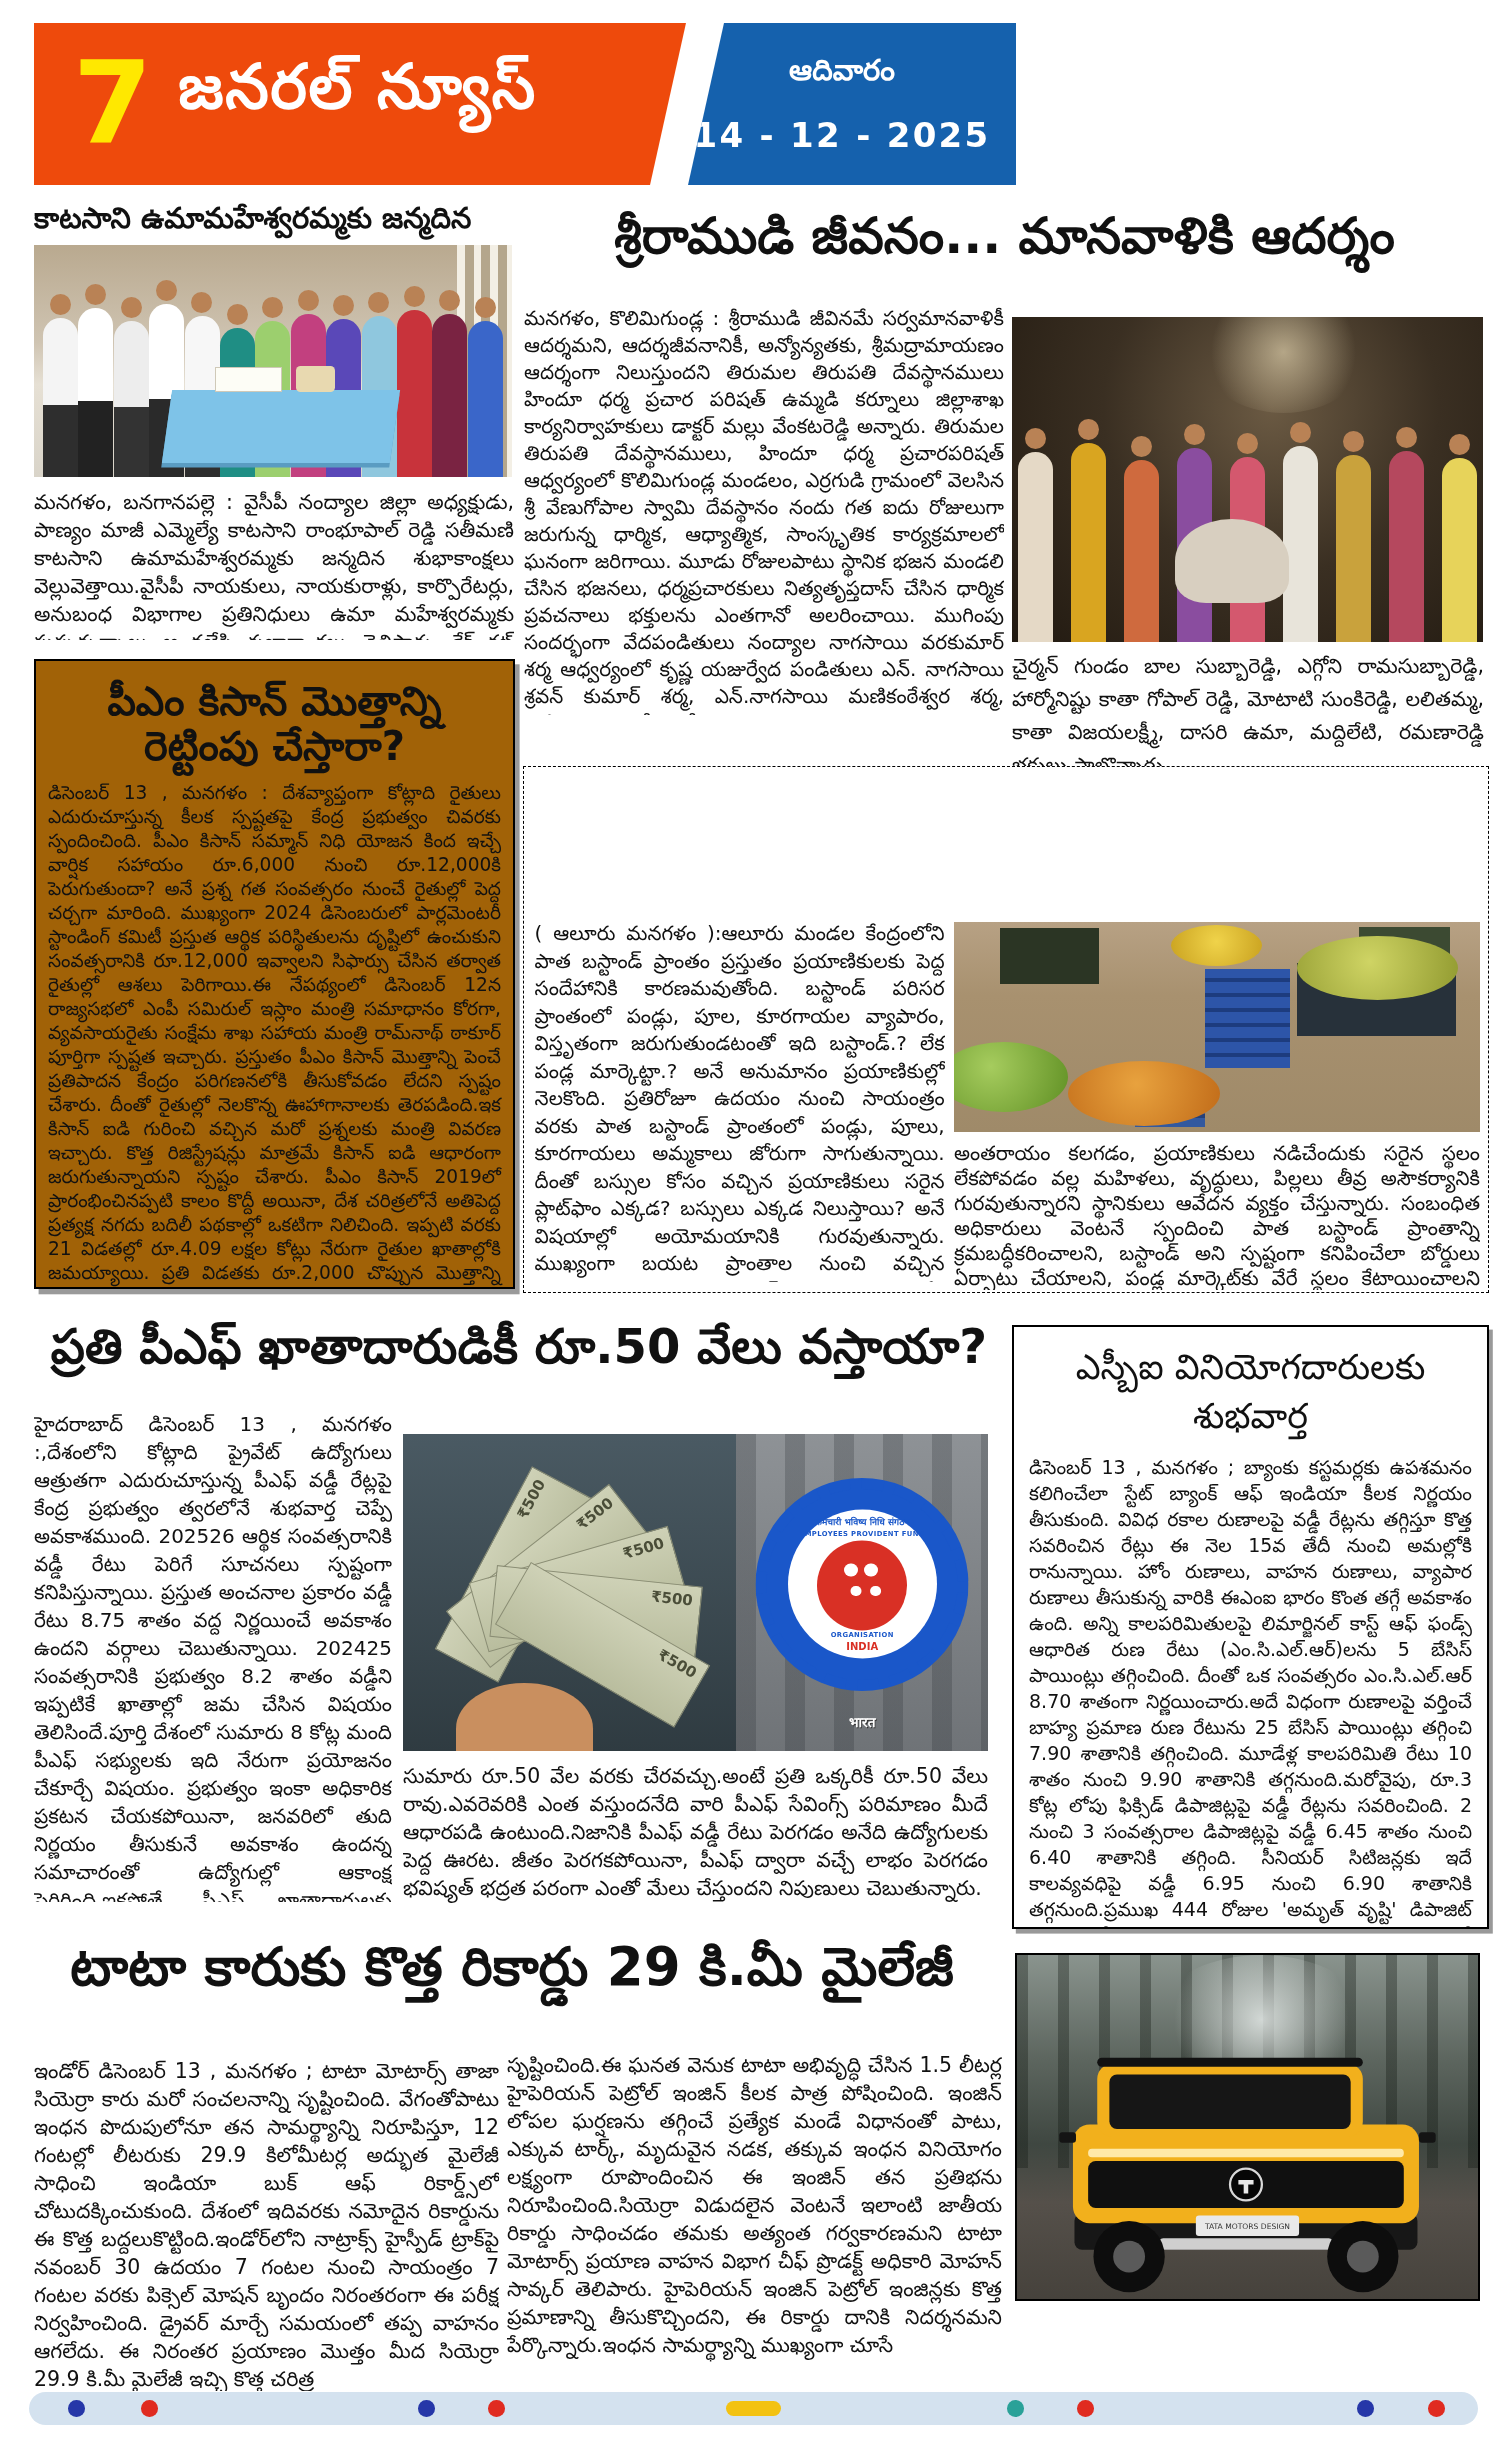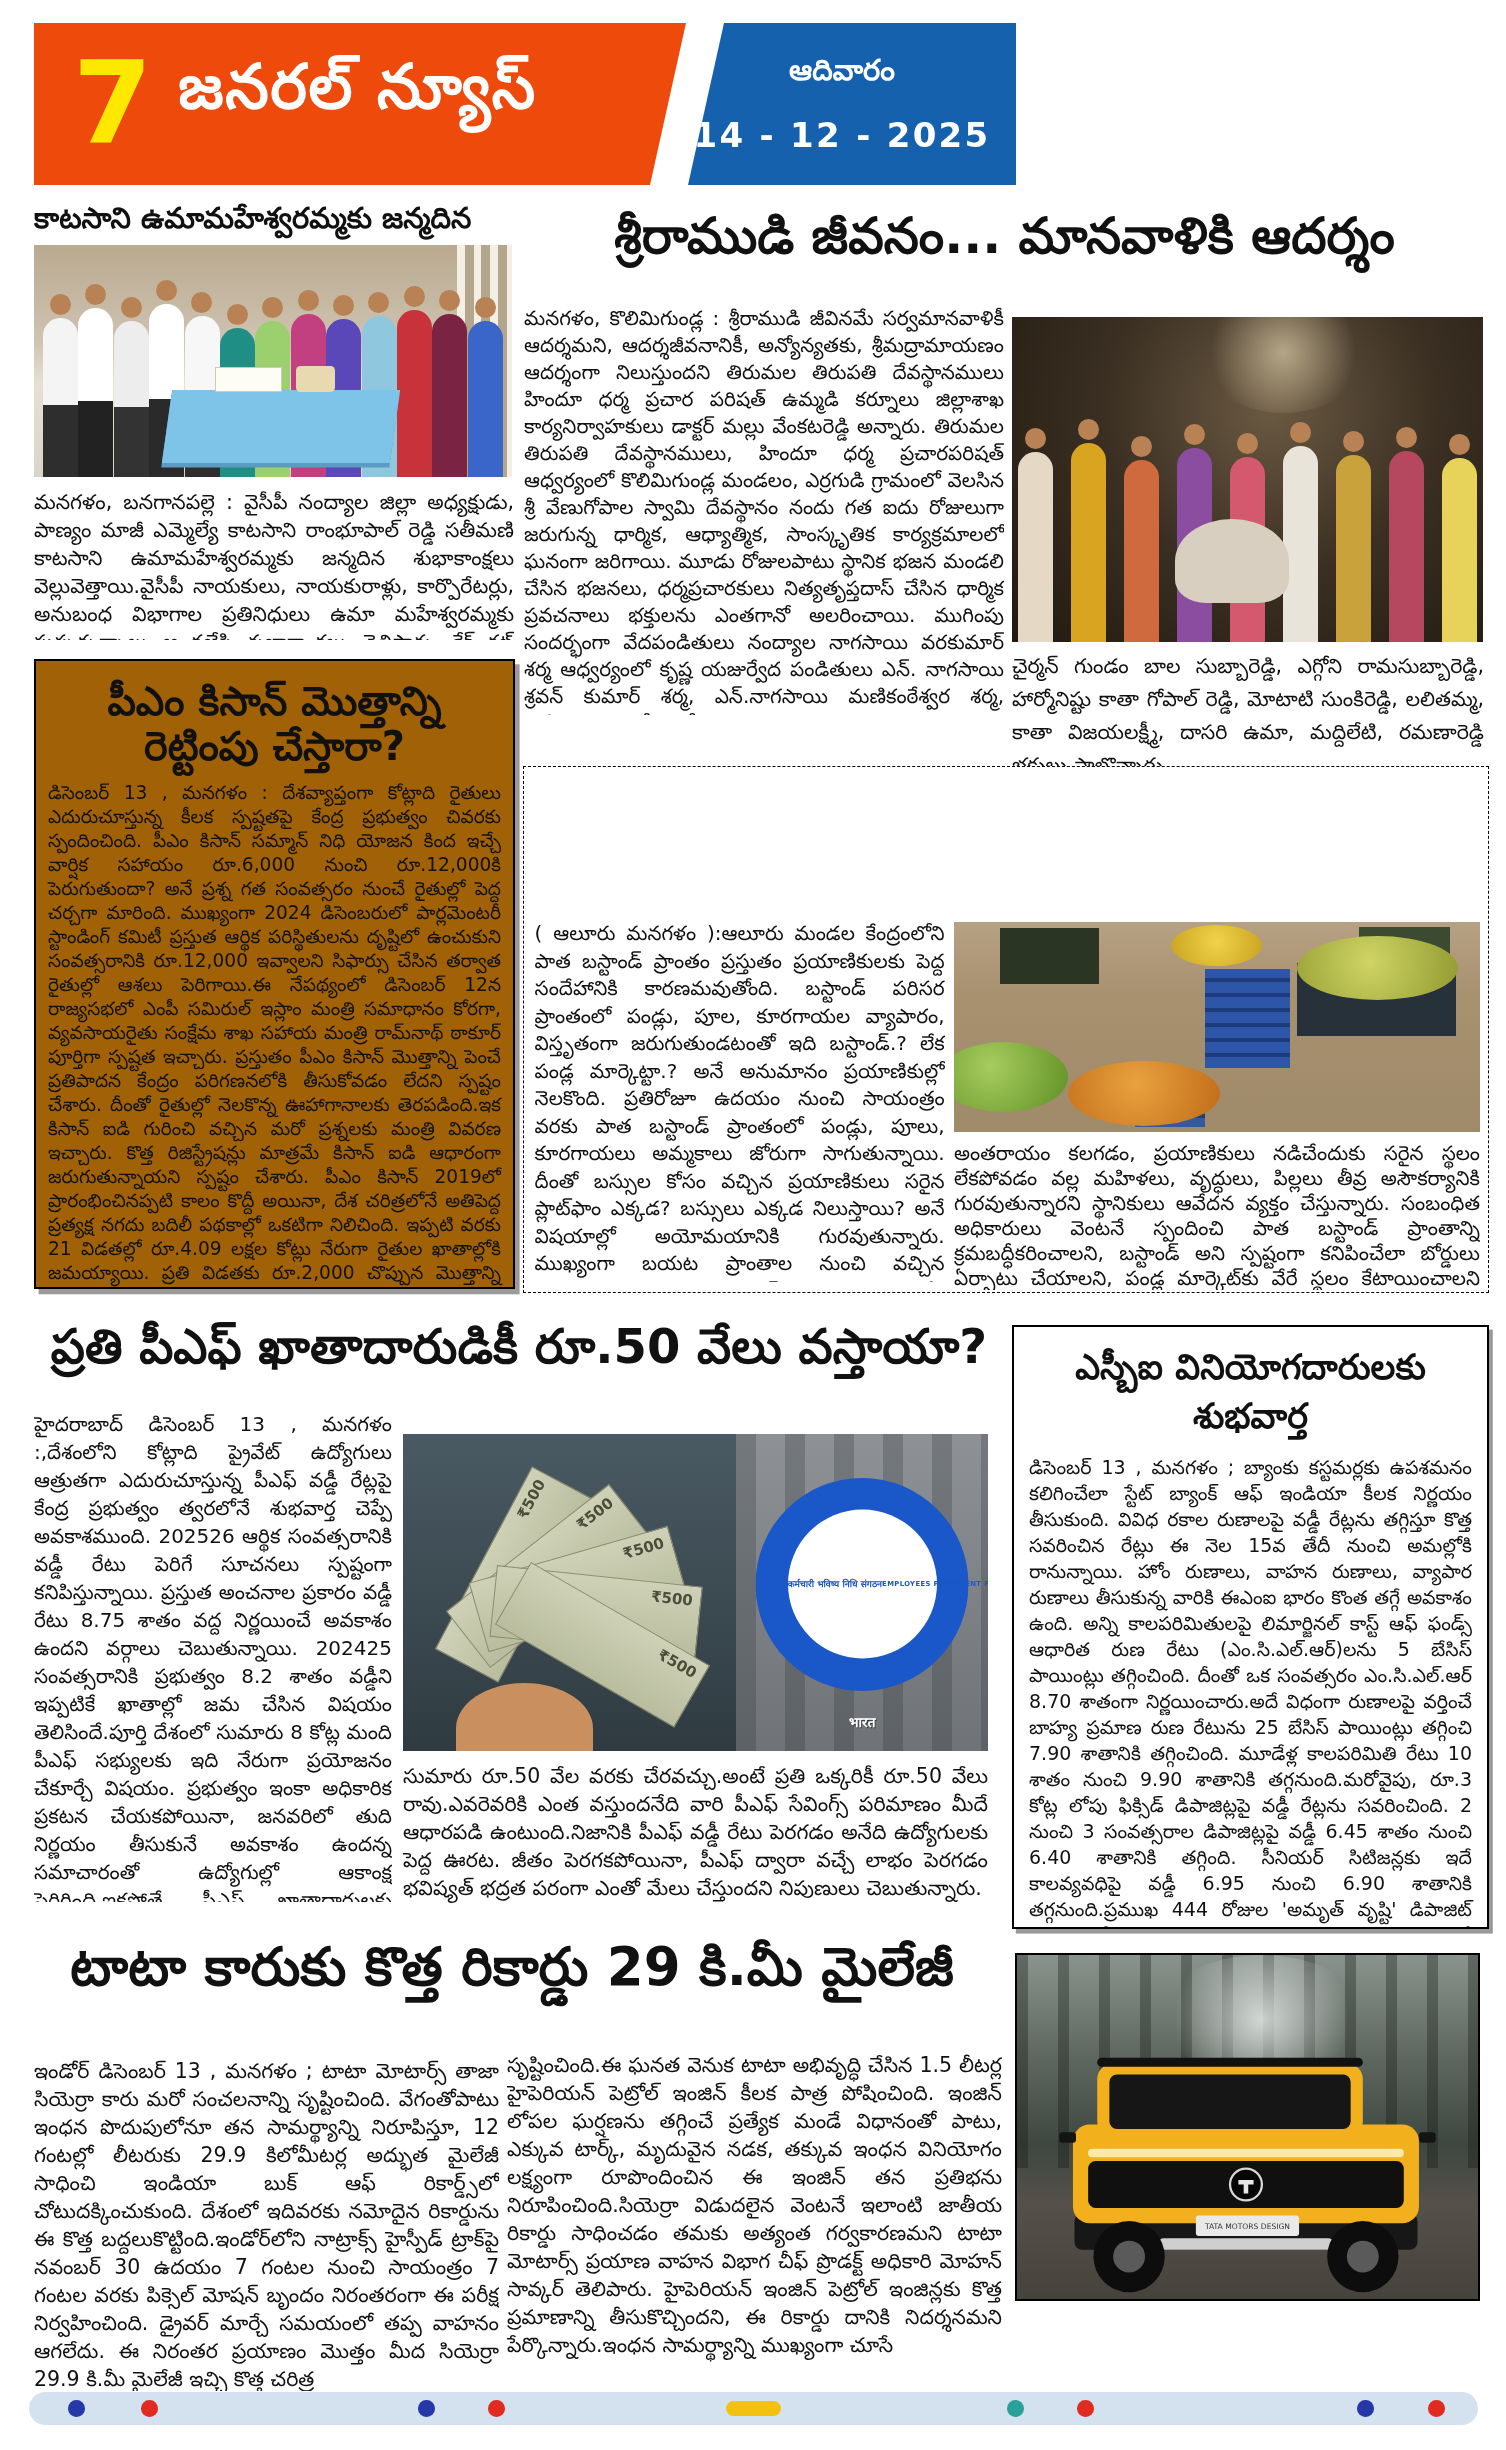--- a/index.html
+++ b/index.html
@@ -67,32 +67,32 @@
   .pf-photo{left:403px;top:1434px;width:585px;height:317px;overflow:hidden;display:flex;}
   .pf-money{position:relative;width:57%;height:100%;background:linear-gradient(180deg,#4a5a63,#2f3b41);overflow:hidden;}
   .note{position:absolute;width:205px;height:70px;background:linear-gradient(#ced1b6,#b9bd9e);border:0.8px solid #8a8d74;transform-origin:20% 90%;}
   .note span{position:absolute;right:7.6px;top:4.6px;font-size:15px;color:#4a4d38;font-weight:bold;}
   .hand{position:absolute;left:53px;bottom:-23px;width:137px;height:91px;border-radius:50% 50% 0 0;background:#c98f5f;}
   .pf-epfo{position:relative;width:43%;height:100%;background:linear-gradient(180deg,#8e9296,#6f7377);overflow:hidden;}
   .bldg{position:absolute;inset:0;background:repeating-linear-gradient(90deg,rgba(40,45,50,.25) 0 20px,transparent 20px 49px);}
   .emb{position:absolute;left:50%;top:50%;transform:translate(-50%,-54%);width:191px;height:191px;border-radius:50%;
     background:#1a57c9;border:11.4px dashed #1a57c9;box-sizing:content-box;}
   .emb-ring{position:absolute;left:50%;top:50%;transform:translate(-50%,-50%);width:149px;height:149px;border-radius:50%;background:#fff;
-    display:flex;flex-direction:row;align-items:center;justify-content:space-between;padding:6px 0;box-sizing:border-box;}
+    display:flex;flex-direction:column;align-items:center;justify-content:space-between;padding:6px 0;box-sizing:border-box;}
   .emb-hi{font-size:9px;color:#1a57c9;font-weight:bold;white-space:nowrap;}
   .emb-en{font-size:6.8px;color:#1a57c9;font-weight:bold;letter-spacing:0.4px;white-space:nowrap;}
   .emb-red{width:90px;height:90px;border-radius:50%;background:#d93025;position:relative;}
   .emb-red::before{content:"";position:absolute;left:27px;top:23px;width:13.7px;height:13.7px;border-radius:50%;background:#fff;}
   .emb-red::after{content:"";position:absolute;left:47px;top:23px;width:13.7px;height:13.7px;border-radius:50%;background:#fff;box-shadow:-15px 21px 0 -1.5px #fff,4.6px 21px 0 -1.5px #fff;}
   .emb-in{font-size:10px;color:#d93025;font-weight:bold;}
   .bharat{position:absolute;left:50%;bottom:20px;transform:translateX(-50%);color:#fff;font-size:13.7px;font-weight:bold;text-shadow:0.8px 0.8px 0 #333;}
   .pf-bottom{left:403px;top:1762px;width:585px;height:169px;overflow:hidden;font-size:20.5px;line-height:28px;}
 
   .sbi-box{left:1012px;top:1325px;width:477px;height:604px;border:2.3px solid #000;box-sizing:border-box;background:#fff;box-shadow:3.8px 4.6px 0 #999;overflow:hidden;}
-  .sbi-headline{margin:20px 9px 9px;text-align:center;font-size:35px;font-weight:bold;}
+  .sbi-headline{margin:20px 9px 9px;text-align:center;font-size:35px;font-weight:normal;}
   .sbi-body{margin:7.6px 15px;font-size:19px;line-height:26px;text-align:justify;}
 
   .tt-headline{left:27px;top:1940px;width:970px;text-align:center;font-size:53px;font-weight:bold;line-height:1;}
   .tt-left{left:34px;top:2057px;width:465px;height:334px;overflow:hidden;font-size:20.5px;line-height:28px;}
   .tt-right{left:507px;top:2051px;width:495px;height:340px;overflow:hidden;font-size:20.5px;line-height:28px;}
   .tt-photo{left:1015px;top:1953px;width:465px;height:348px;border:2.3px solid #000;box-sizing:border-box;overflow:hidden;
     background:linear-gradient(180deg,#8a948e 0%,#5d665f 30%,#3f4741 55%,#55504a 72%,#46423c 100%);}
   .trees{position:absolute;left:0;top:0;width:100%;height:62%;background:repeating-linear-gradient(90deg,rgba(18,24,18,.35) 0 10.6px,transparent 10.6px 41px);}
   .fog{position:absolute;left:30%;top:0;width:213px;height:129px;border-radius:50%;background:radial-gradient(circle,rgba(235,240,238,.8),rgba(235,240,238,0) 70%);}
   .tt-caption{left:996px;top:2311px;width:494px;font-size:22px;line-height:36px;}

